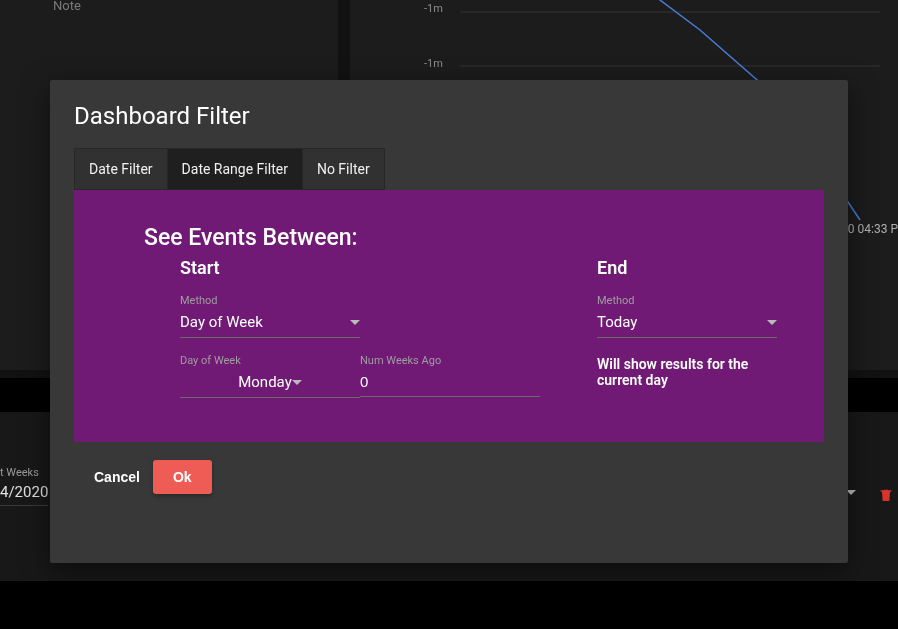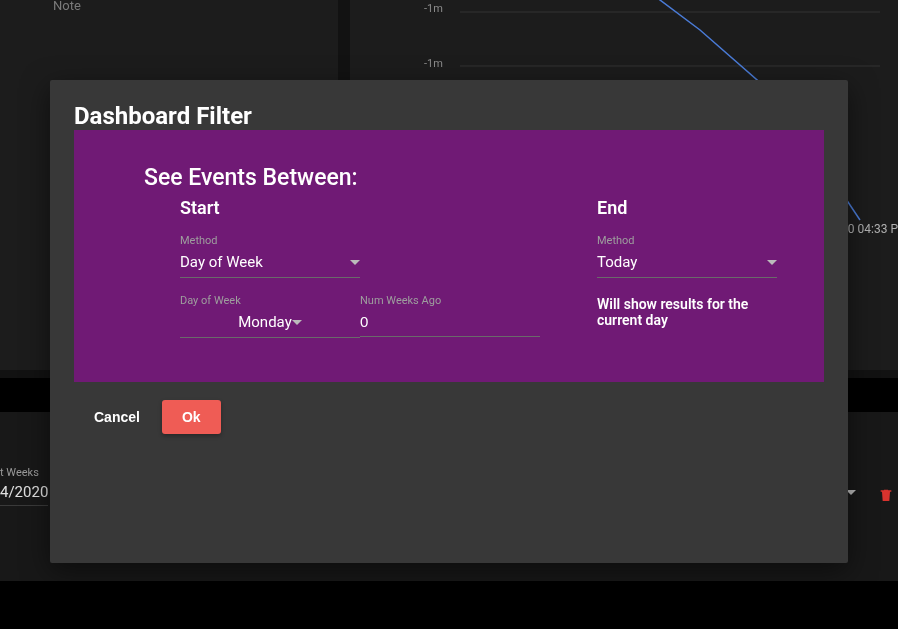--- a/index.html
+++ b/index.html
@@ -65,21 +65,21 @@
   .modal {
     position: absolute;
     left: 50px; top: 80px;
     width: 798px; height: 483px;
     background: #383838;
     border-radius: 2px;
     padding: 22px 24px 18px 24px;
     box-shadow: 0 8px 28px rgba(0,0,0,0.5);
   }
   .modal-title {
-    font-size: 24px; font-weight: 700; color: #fff; 
+    font-size: 24px; font-weight: 400; color: #fff; margin-bottom: 18px;
   }
   .tabs {
     display: flex; border: 1px solid #272727; width: max-content;
     margin-bottom: 0;
   }
   .tab {
     padding: 12px 14px; font-size: 14px; color: #f0f0f0;
     background: #313131; cursor: pointer;
     border-right: 1px solid #272727;
   }
@@ -112,21 +112,21 @@
   .dow-sel { width:180px; }
   .numweeks {
     border:none; border-bottom:1px solid #6a6a6a; background:transparent;
     color:#fff; font-size:15px; padding:4px 0 6px 0; width:180px; outline:none;
   }
   .help {
     font-size:14px; font-weight:600; color:#fff; margin-top:18px;
   }
 
   .dialog-actions {
-    display:flex; gap:16px; align-items:center; margin-top:18px; padding-left:14px;
+    display:flex; gap:7px; align-items:center; margin-top:18px; padding-left:14px;
   }
   .btn {
     border:none; font-size:14px; font-weight:600; cursor:pointer;
     border-radius:3px; padding:9px 20px;
   }
   .btn-cancel { background:transparent; color:#fff; padding:9px 6px;}
   .btn-ok { background:#ef5c55; color:#fff; box-shadow:0 2px 4px rgba(0,0,0,0.3);}
 </style>
 </head>
 <body>
@@ -152,20 +152,25 @@
 <div class="bg-trash">
   <svg viewBox="0 0 24 24" width="16" height="18">
       <path fill="#d9332e" d="M6 7h12l-1 14H7L6 7zm3-3h6l1 2H8l1-2zM4 5h16v2H4z"></path>
     </svg>
 </div>
 <div class="bg-footer"></div>
 
 <div class="modal">
   <div class="modal-title">Dashboard Filter</div>
 
+  <div class="tabs">
+    <div class="tab">Date Filter</div>
+    <div class="tab active">Date Range Filter</div>
+    <div class="tab">No Filter</div>
+  </div>
 
   <div class="panel">
     <div class="panel-heading">See Events Between:</div>
     <div class="cols">
 
       <div class="col">
         <div class="col-title">Start</div>
 
         <div class="field-label">Method</div>
         <div class="select">

